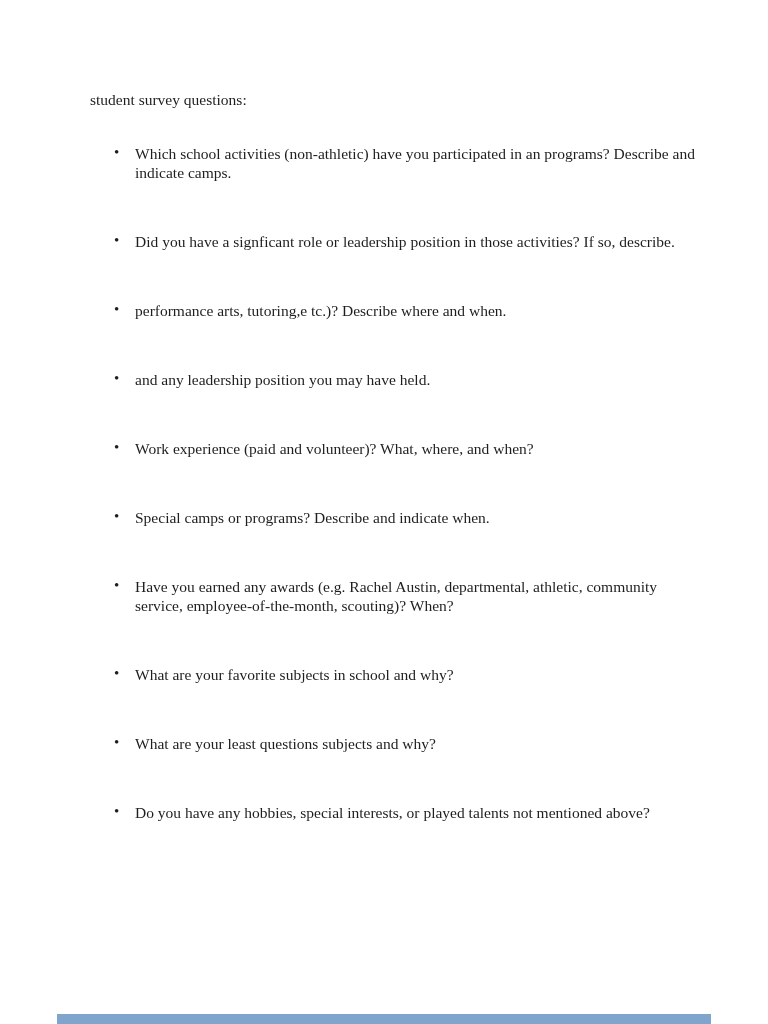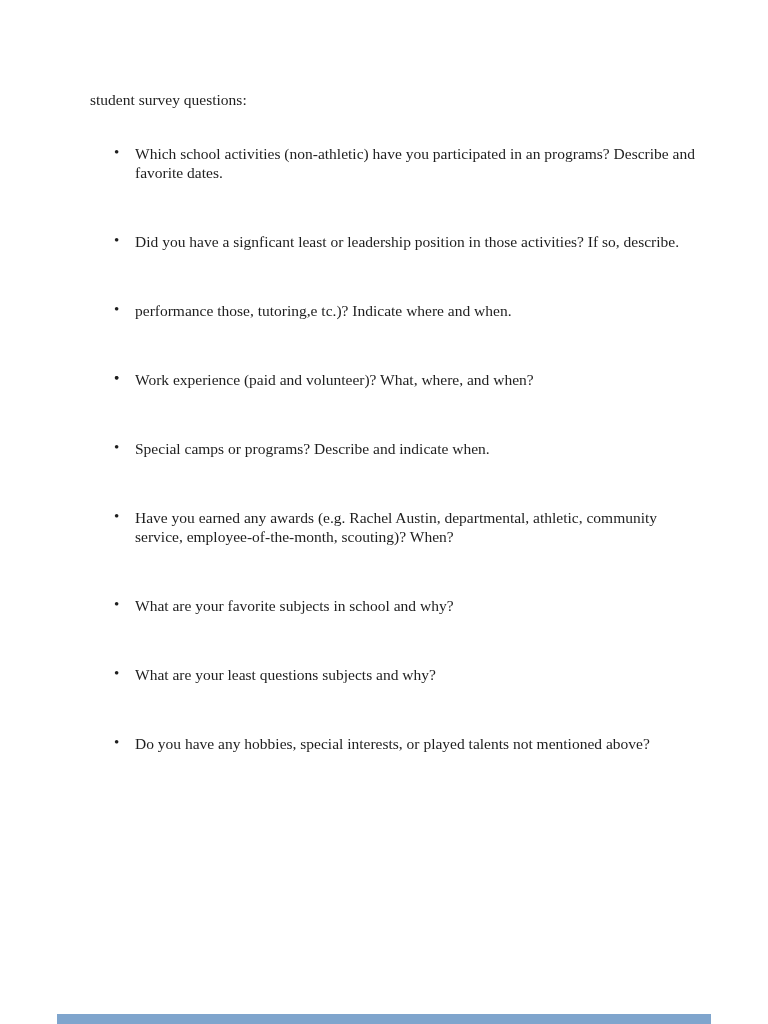--- a/index.html
+++ b/index.html
@@ -63,35 +63,36 @@
 
 <div class="page">
 
   <h1 class="heading">student survey questions:</h1>
 
   <ul class="questions">
 
     <li class="question">
       <span class="bullet">•</span>
       <div class="q-line">Which school activities (non-athletic) have you participated in an programs? Describe and</div>
-      <div class="q-line">favorite dates.</div>
+      <div class="q-line">indicate camps.</div>
     </li>
 
     <li class="question">
       <span class="bullet">•</span>
-      <div class="q-line">Did you have a signficant least or leadership position in those activities? If so, describe.</div>
+      <div class="q-line">Did you have a signficant role or leadership position in those activities? If so, describe.</div>
     </li>
 
     <li class="question">
       <span class="bullet">•</span>
-      <div class="q-line">performance those, tutoring,e tc.)? Indicate where and when.</div>
+      <div class="q-line">performance arts, tutoring,e tc.)? Describe where and when.</div>
     </li>
 
     <li class="question">
       <span class="bullet">•</span>
+      <div class="q-line">and any leadership position you may have held.</div>
     </li>
 
     <li class="question">
       <span class="bullet">•</span>
       <div class="q-line">Work experience (paid and volunteer)? What, where, and when?</div>
     </li>
 
     <li class="question">
       <span class="bullet">•</span>
       <div class="q-line">Special camps or programs? Describe and indicate when.</div>

